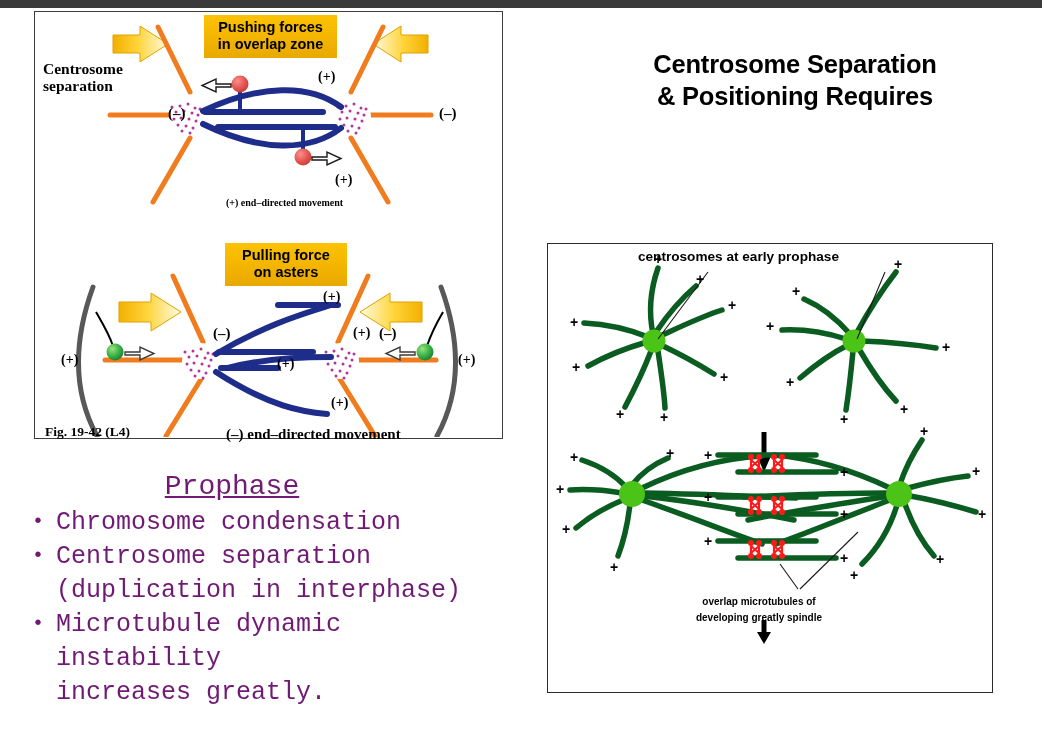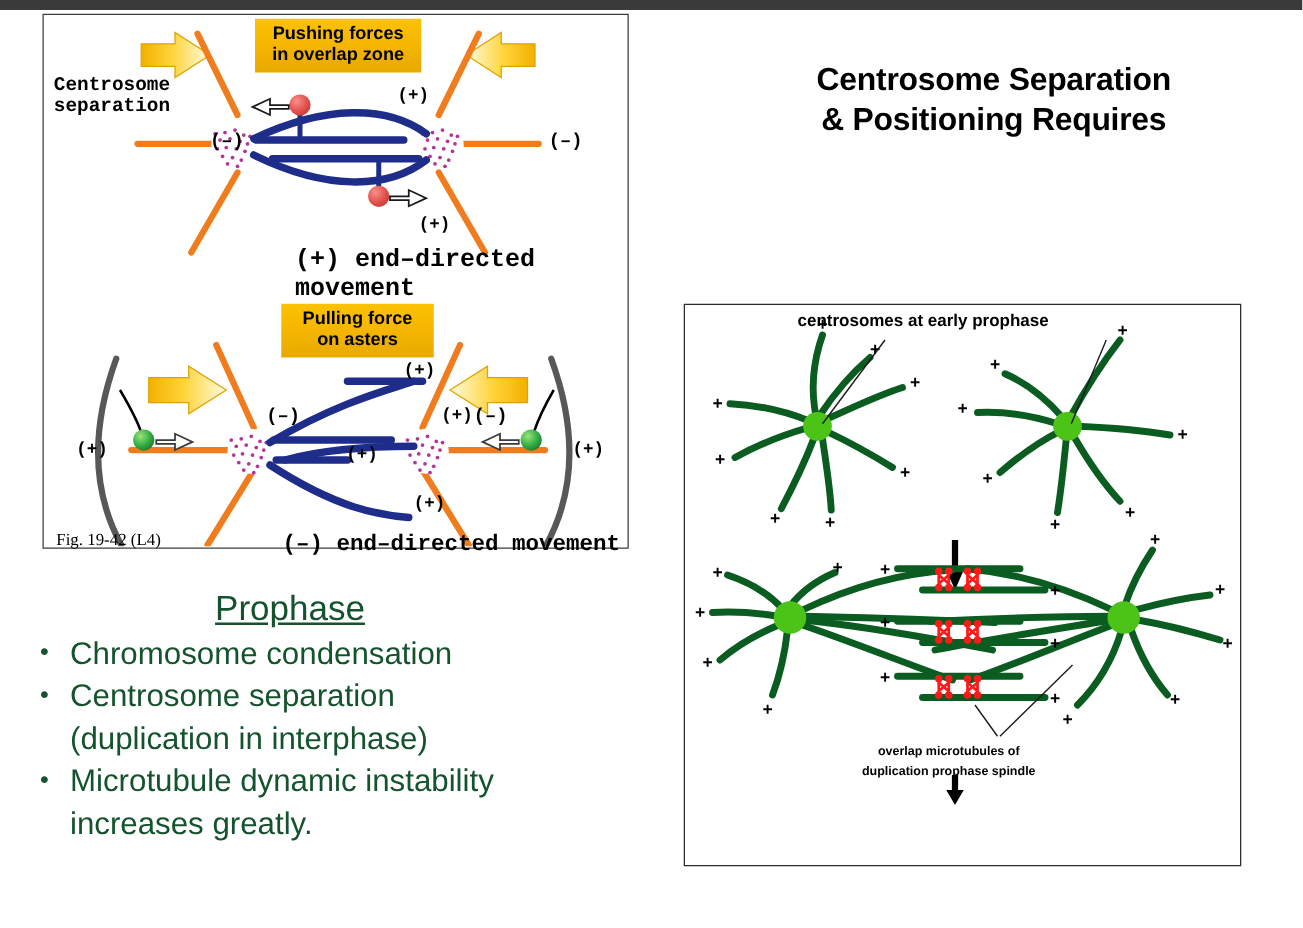--- a/index.html
+++ b/index.html
@@ -10,31 +10,31 @@
   }
   .topbar{position:absolute;left:0;top:0;width:1042px;height:8px;background:#3a3a3a;}
 
   
   .fig-left{
     position:absolute;left:34px;top:11px;width:469px;height:428px;
     border:1.5px solid #3d3d3d;background:#fff;box-sizing:border-box;
   }
   .fig-left svg,.fig-right svg{display:block;}
 
-  .lbl{position:absolute;font-family:Liberation Mono, monospace;color:#000;}
+  .lbl{position:absolute;font-family:Liberation Serif, serif;color:#000;}
 
   
   .t-centrosep{left:8px;top:48px;font-size:15.5px;font-weight:700;line-height:17px;}
   .t-minus-l{left:133px;top:93px;font-size:15px;font-weight:700;}
   .t-minus-r{left:404px;top:93px;font-size:15px;font-weight:700;}
   .t-plus-top{left:283px;top:57px;font-size:14px;font-weight:700;}
   .t-plus-bot{left:300px;top:160px;font-size:14px;font-weight:700;}
-  .t-pend{left:201px;top:185px;font-size:20px;font-weight:700;}
-  .t-mend{left:191px;top:414px;font-size:18px;font-weight:700;}
-  .t-figno{left:10px;top:412px;font-size:13.5px;font-weight:400;font-family:"Liberation Serif",serif;}
+  .t-pend{left:191px;top:185px;font-size:10px;font-weight:700;}
+  .t-mend{left:191px;top:414px;font-size:15px;font-weight:700;}
+  .t-figno{left:10px;top:412px;font-size:13.5px;font-weight:700;font-family:"Liberation Serif",serif;}
 
   .t-p1{left:288px;top:277px;font-size:14px;font-weight:700;}
   .t-p2{left:318px;top:313px;font-size:14px;font-weight:700;}
   .t-p3{left:242px;top:344px;font-size:14px;font-weight:700;}
   .t-p4{left:296px;top:383px;font-size:14px;font-weight:700;}
   .t-ml2{left:178px;top:313px;font-size:15px;font-weight:700;}
   .t-mr2{left:344px;top:313px;font-size:15px;font-weight:700;}
   .t-plL{left:26px;top:340px;font-size:14px;font-weight:700;}
   .t-plR{left:423px;top:340px;font-size:14px;font-weight:700;}
 
@@ -49,21 +49,21 @@
   
   .title{
     position:absolute;left:553px;top:48px;width:484px;text-align:center;
     font-size:25.5px;font-weight:700;line-height:32px;color:#000;
     font-family:"Liberation Sans",sans-serif;letter-spacing:-0.2px;
   }
 
   
   .prophase-block{
     position:absolute;left:12px;top:470px;width:470px;
-    font-family:Liberation Sans, sans-serif;color:#14532d;
+    font-family:Liberation Mono, monospace;color:#701a75;
   }
   .prophase-head{text-align:center;font-size:28px;line-height:34px;margin-left:-30px;}
   .prophase-head span{text-decoration:underline;}
   .blist{list-style:none;margin:2px 0 0 0;padding:0;}
   .blist li{
     font-size:25px;line-height:34px;position:relative;padding-left:44px;
   }
   .blist li.cont{padding-left:44px;}
   .blist li .bul{position:absolute;left:20px;top:-1px;font-size:20px;}
 
@@ -529,16 +529,16 @@
 
     <g>
       <line x1="216" y1="376" x2="216" y2="390" stroke="#000" stroke-width="5"></line>
       <path d="M209 388 L216 400 L223 388 Z" fill="#000"></path>
     </g>
   </svg>
 
   <div class="rf-lbl rf-centro">centrosomes at early prophase</div>
   <div class="rf-lbl rf-overlap">
     <span>overlap microtubules of</span><br>
-    <span>duplication prophase spindle</span>
+    <span>developing greatly spindle</span>
   </div>
 
 </div>
 
 </body></html>

